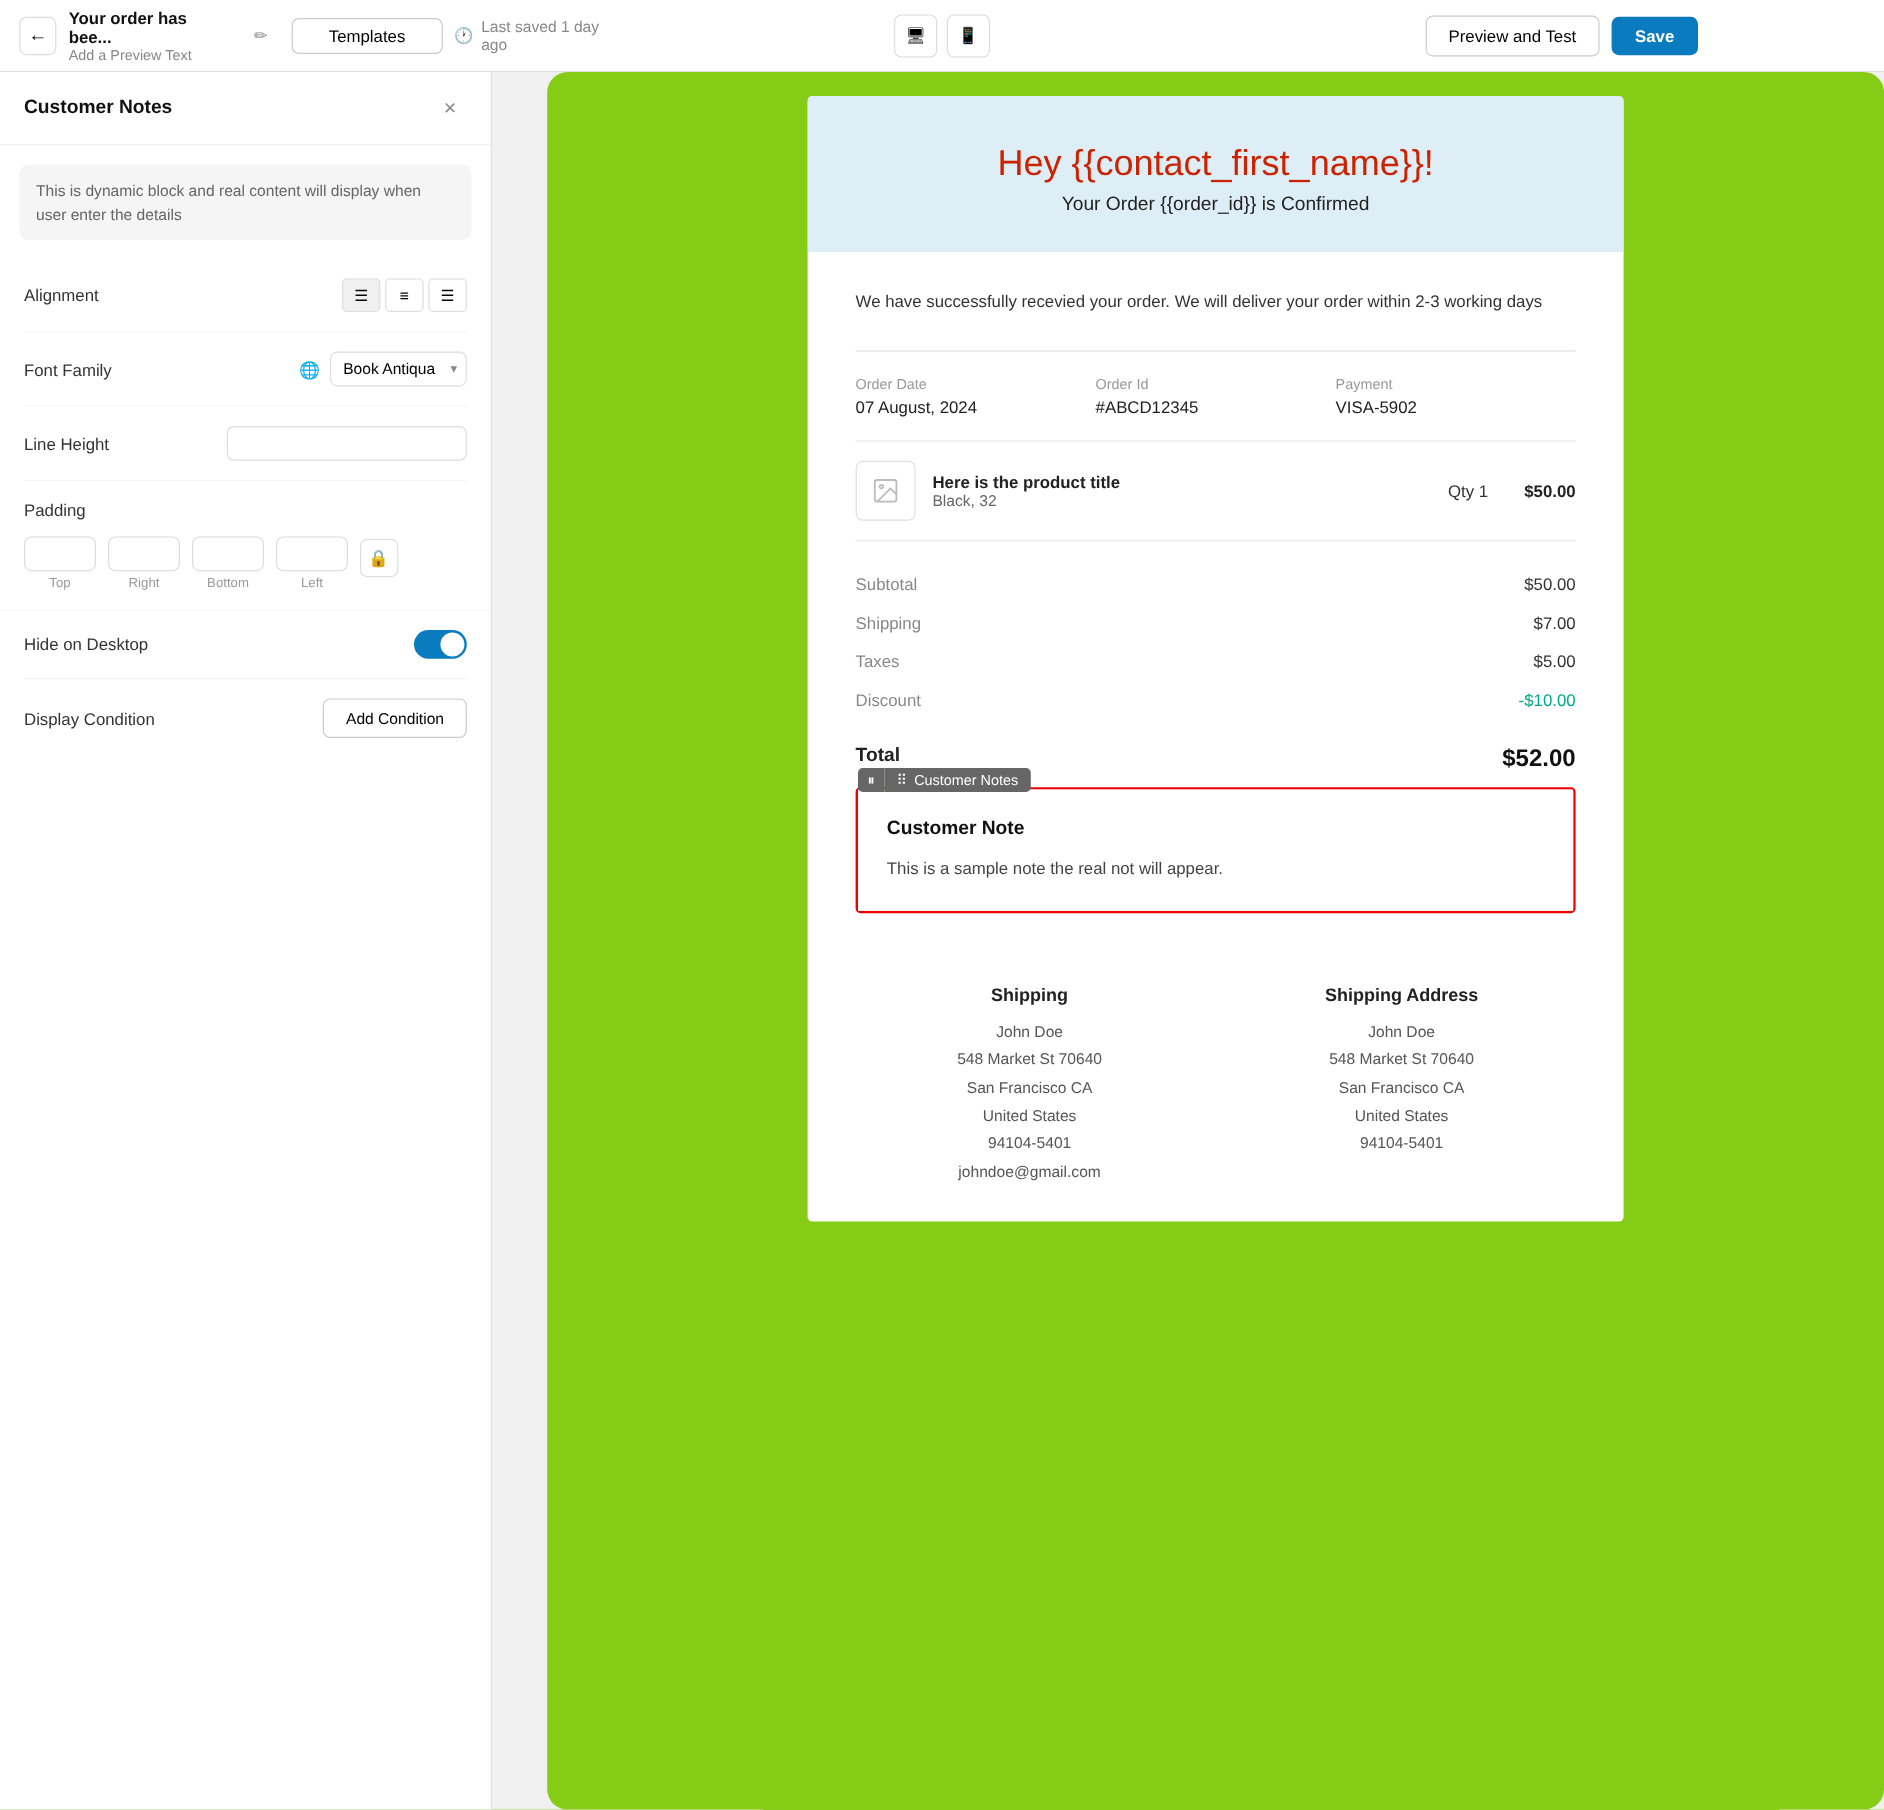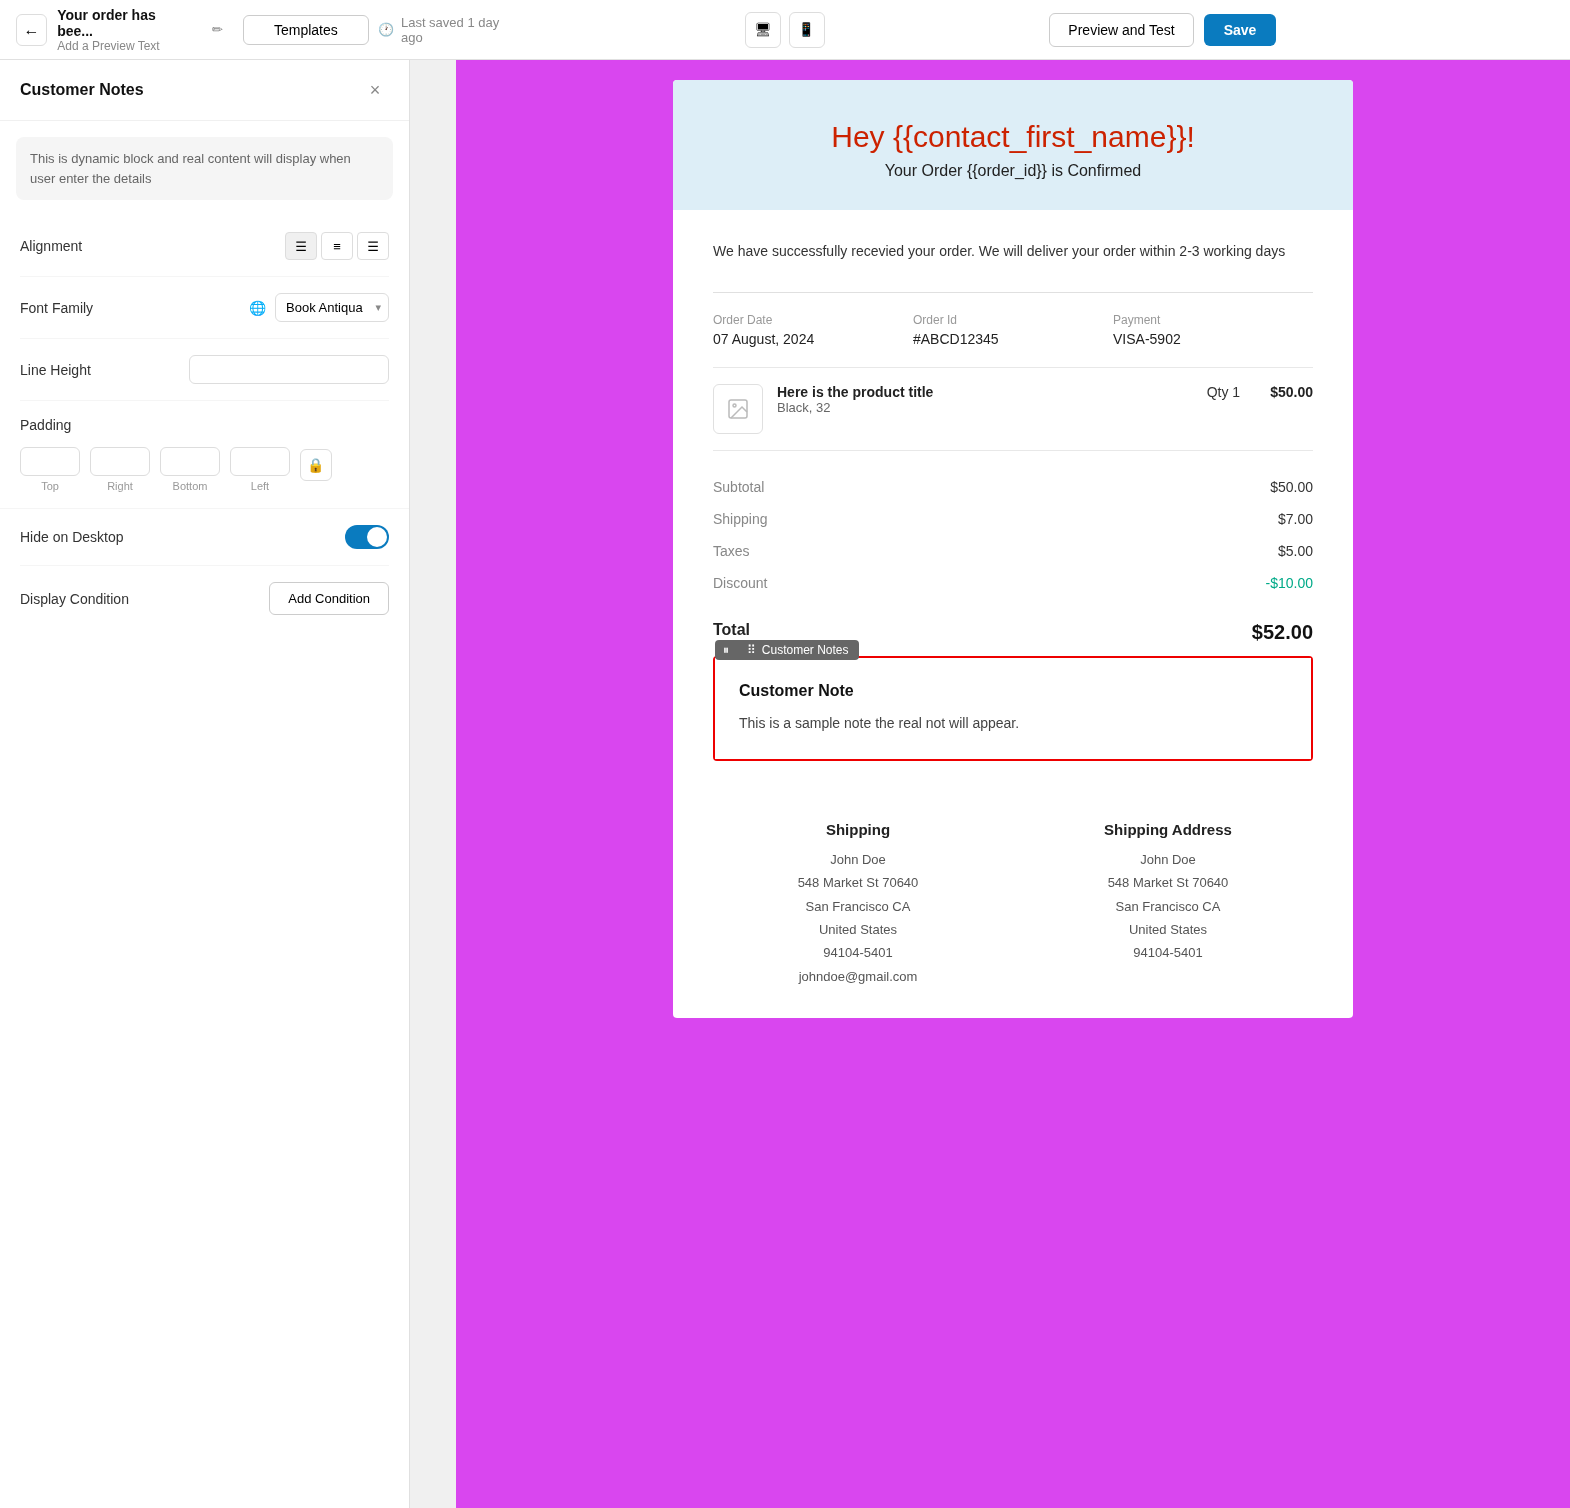--- a/index.html
+++ b/index.html
@@ -26,21 +26,21 @@
     .templates-btn {
       border: 1px solid #ccc; background: #fff; padding: 6px 30px;
       border-radius: 6px; font-size: 14px; cursor: pointer; font-weight: 500;
     }
     .saved-text { font-size: 13px; color: #888; display: flex; align-items: center; gap: 6px; }
     .topbar-center { display: flex; align-items: center; gap: 8px; flex: 1; justify-content: center; }
     .device-btn {
       width: 36px; height: 36px; border: 1px solid #ddd; border-radius: 6px;
       background: #fff; cursor: pointer; display: flex; align-items: center; justify-content: center;
     }
-    .topbar-right { display: flex; align-items: center; gap: 10px; flex: 1; justify-content: flex-start; }
+    .topbar-right { display: flex; align-items: center; gap: 10px; flex: 1; justify-content: center; }
     .preview-btn {
       border: 1px solid #ccc; background: #fff; padding: 8px 18px;
       border-radius: 6px; font-size: 14px; cursor: pointer; font-weight: 500;
     }
     .save-btn {
       border: none; background: #0a7bbf; color: #fff; padding: 8px 20px;
       border-radius: 6px; font-size: 14px; cursor: pointer; font-weight: 600;
     }
 
     
@@ -124,22 +124,23 @@
       display: flex; align-items: center; justify-content: space-between;
       padding: 16px 20px;
     }
     .add-condition-btn {
       border: 1px solid #ccc; background: #fff; padding: 8px 18px;
       border-radius: 6px; font-size: 13px; cursor: pointer; font-weight: 500;
     }
 
     
     .right-panel {
-      flex: 1; background: #d946ef; overflow-y: auto; display: flex; flex-direction: column; align-items: center;
+      flex: 1; background: #84cc16; overflow-y: auto; display: flex; flex-direction: column; align-items: center;
       padding: 20px 0;
+      border-radius: 17px;
     }
     .email-container {
       width: 680px; background: #fff; border-radius: 4px; overflow: hidden;
     }
 
     
     .email-header {
       background: #ddeef7; padding: 40px 20px 30px; text-align: center;
     }
     .email-header-title { font-size: 30px; color: #cc2200; font-weight: 400; margin-bottom: 8px; }
@@ -150,21 +151,21 @@
     .intro-text { font-size: 14px; color: #333; line-height: 1.6; margin-bottom: 30px; }
     .divider { border: none; border-top: 1px solid #e0e0e0; margin: 20px 0; }
 
     
     .order-info { display: flex; gap: 0; margin-bottom: 20px; }
     .order-info-col { flex: 1; }
     .order-info-label { font-size: 12px; color: #999; margin-bottom: 4px; }
     .order-info-value { font-size: 14px; color: #222; font-weight: 400; }
 
     
-    .product-row { display: flex; align-items: flex-start; padding: 16px 0; border-top: 1px solid #e8e8e8; border-bottom: 1px solid #e8e8e8; margin-bottom: 20px; }
+    .product-row { display: flex; align-items: center; padding: 16px 0; border-top: 1px solid #e8e8e8; border-bottom: 1px solid #e8e8e8; margin-bottom: 20px; }
     .product-img { width: 50px; height: 50px; border: 1px solid #e0e0e0; border-radius: 6px; display: flex; align-items: center; justify-content: center; color: #bbb; margin-right: 14px; }
     .product-details { flex: 1; }
     .product-title { font-size: 14px; font-weight: 700; color: #222; }
     .product-variant { font-size: 13px; color: #666; }
     .product-qty { font-size: 14px; color: #333; margin-right: 30px; }
     .product-price { font-size: 14px; font-weight: 600; color: #222; }
 
     
     .summary-row { display: flex; justify-content: space-between; padding: 8px 0; }
     .summary-label { font-size: 14px; color: #888; }

